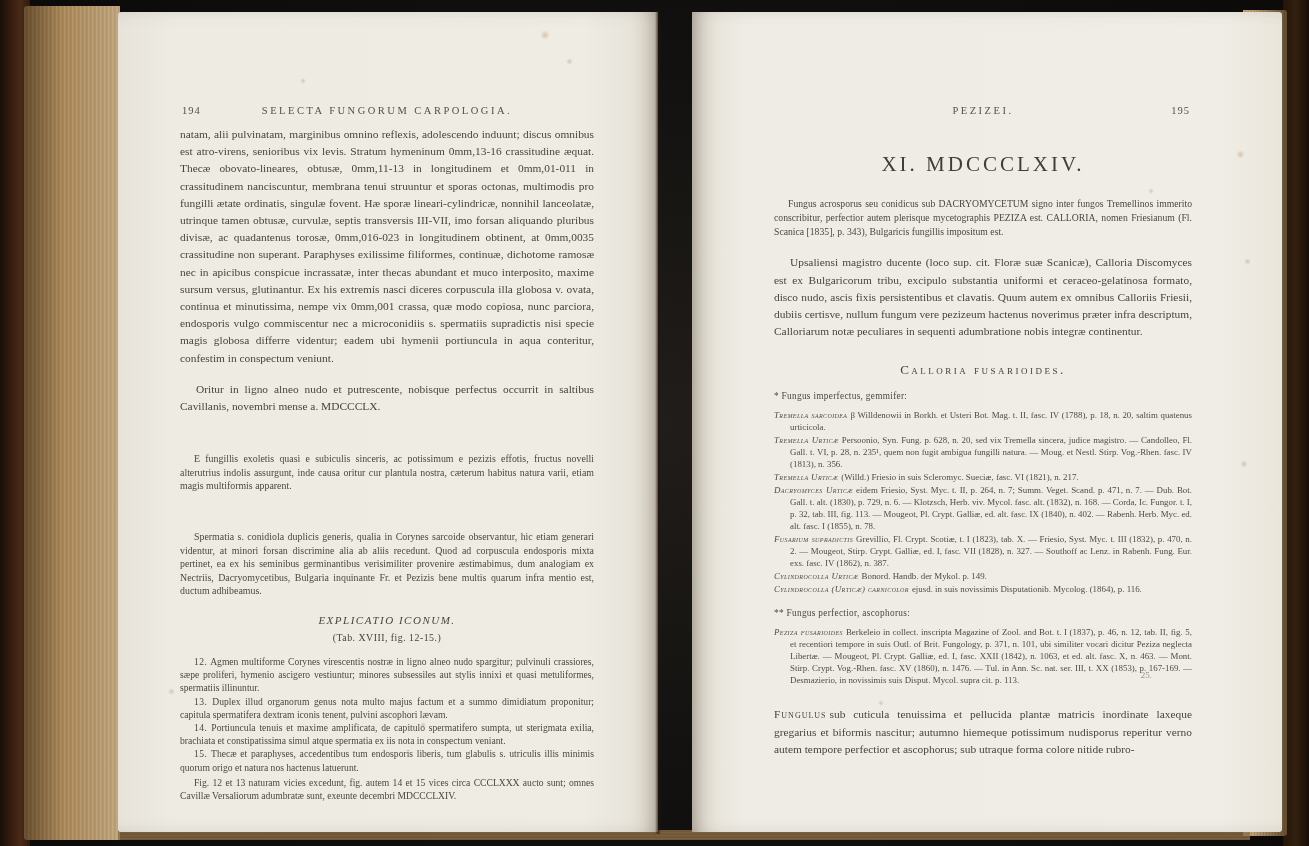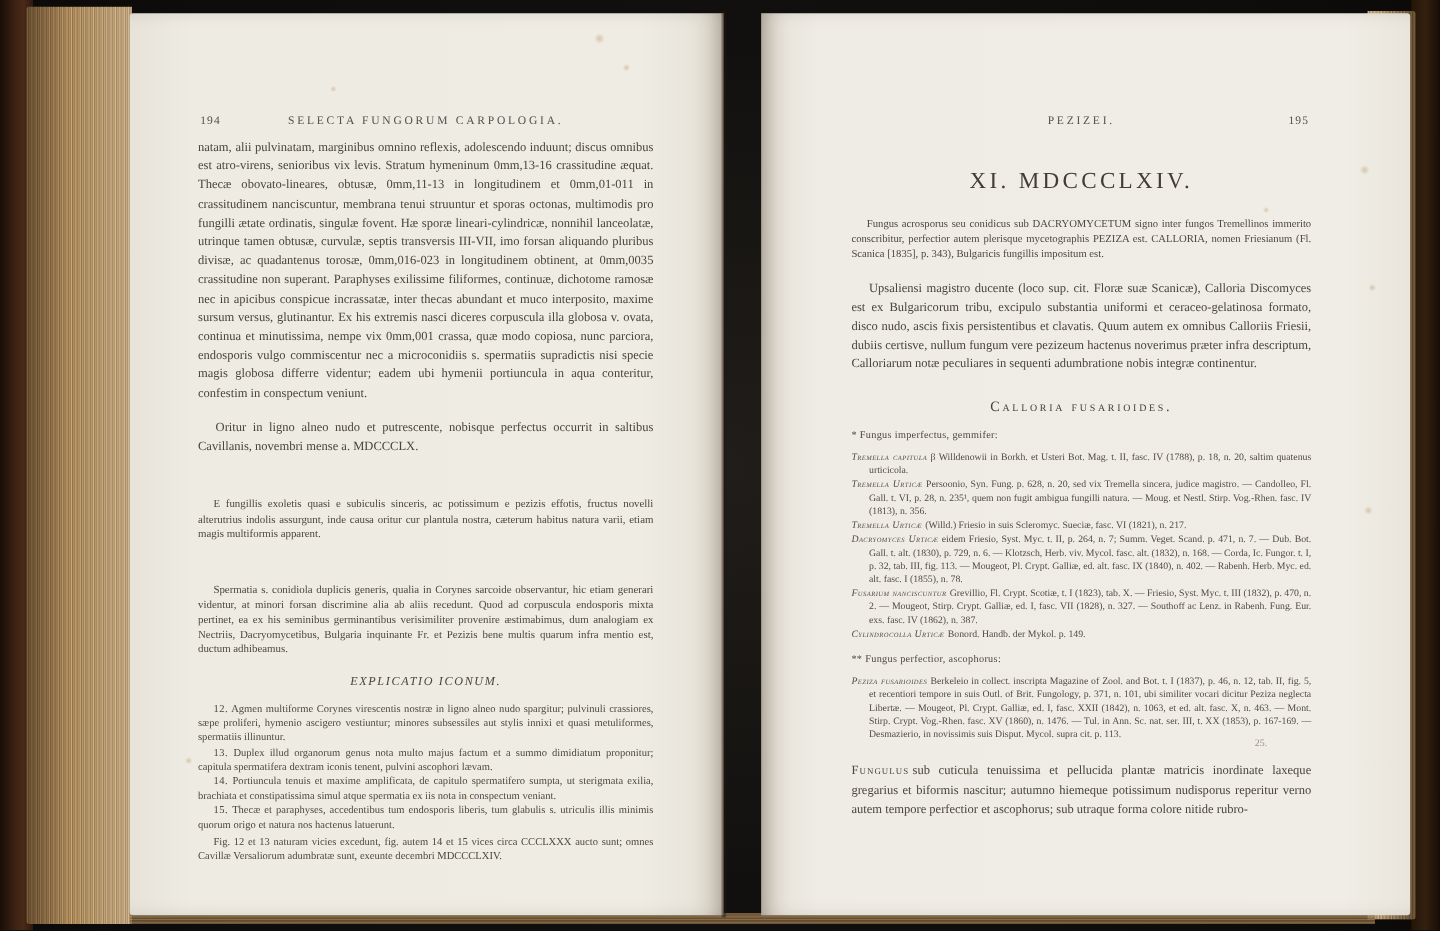--- a/index.html
+++ b/index.html
@@ -143,20 +143,21 @@
       <p class="body-par">natam, alii pulvinatam, marginibus omnino reflexis, adolescendo induunt; discus omnibus est atro-virens, senioribus vix levis. Stratum hymeninum 0mm,13-16 crassitudine æquat. Thecæ obovato-lineares, obtusæ, 0mm,11-13 in longitudinem et 0mm,01-011 in crassitudinem nanciscuntur, membrana tenui struuntur et sporas octonas, multimodis pro fungilli ætate ordinatis, singulæ fovent. Hæ sporæ lineari-cylindricæ, nonnihil lanceolatæ, utrinque tamen obtusæ, curvulæ, septis transversis III-VII, imo forsan aliquando pluribus divisæ, ac quadantenus torosæ, 0mm,016-023 in longitudinem obtinent, at 0mm,0035 crassitudine non superant. Paraphyses exilissime filiformes, continuæ, dichotome ramosæ nec in apicibus conspicue incrassatæ, inter thecas abundant et muco interposito, maxime sursum versus, glutinantur. Ex his extremis nasci diceres corpuscula illa globosa v. ovata, continua et minutissima, nempe vix 0mm,001 crassa, quæ modo copiosa, nunc parciora, endosporis vulgo commiscentur nec a microconidiis s. spermatiis supradictis nisi specie magis globosa differre videntur; eadem ubi hymenii portiuncula in aqua conteritur, confestim in conspectum veniunt.</p>
 
       <p class="body-par indent mt-par">Oritur in ligno alneo nudo et putrescente, nobisque perfectus occurrit in saltibus Cavillanis, novembri mense a. MDCCCLX.</p>
 
       <div class="note-block">
         <p class="note-par">E fungillis exoletis quasi e subiculis sinceris, ac potissimum e pezizis effotis, fructus novelli alterutrius indolis assurgunt, inde causa oritur cur plantula nostra, cæterum habitus natura varii, etiam magis multiformis apparent.</p>
         <p class="note-par">Spermatia s. conidiola duplicis generis, qualia in Corynes sarcoide observantur, hic etiam generari videntur, at minori forsan discrimine alia ab aliis recedunt. Quod ad corpuscula endosporis mixta pertinet, ea ex his seminibus germinantibus verisimiliter provenire æstimabimus, dum analogiam ex Nectriis, Dacryomycetibus, Bulgaria inquinante Fr. et Pezizis bene multis quarum infra mentio est, ductum adhibeamus.</p>
       </div>
 
       <p class="expl-title">EXPLICATIO ICONUM.</p>
+      <p class="expl-sub">(Tab. XVIII, fig. 12-15.)</p>
 
       <div class="expl-items">
         <p class="expl-item"><span class="expl-num">12.</span> <span>Agmen multiforme Corynes virescentis nostræ in ligno alneo nudo spargitur; pulvinuli crassiores, sæpe proliferi, hymenio ascigero vestiuntur; minores subsessiles aut stylis innixi et quasi metuliformes, spermatiis illinuntur.</span></p>
         <p class="expl-item"><span class="expl-num">13.</span> <span>Duplex illud organorum genus nota multo majus factum et a summo dimidiatum proponitur; capitula spermatifera dextram iconis tenent, pulvini ascophori lævam.</span></p>
         <p class="expl-item"><span class="expl-num">14.</span> <span>Portiuncula tenuis et maxime amplificata, de capitulo spermatifero sumpta, ut sterigmata exilia, brachiata et constipatissima simul atque spermatia ex iis nota in conspectum veniant.</span></p>
         <p class="expl-item"><span class="expl-num">15.</span> <span>Thecæ et paraphyses, accedentibus tum endosporis liberis, tum glabulis s. utriculis illis minimis quorum origo et natura nos hactenus latuerunt.</span></p>
         <p class="expl-item fig-note">Fig. 12 et 13 naturam vicies excedunt, fig. autem 14 et 15 vices circa CCCLXXX aucto sunt; omnes Cavillæ Versaliorum adumbratæ sunt, exeunte decembri MDCCCLXIV.</p>
       </div>
     </div>
   </div>
@@ -172,26 +173,27 @@
 
       <p class="intro-note">Fungus acrosporus seu conidicus sub DACRYOMYCETUM signo inter fungos Tremellinos immerito conscribitur, perfectior autem plerisque mycetographis PEZIZA est. CALLORIA, nomen Friesianum (Fl. Scanica [1835], p. 343), Bulgaricis fungillis impositum est.</p>
 
       <p class="body-par rp-paragraph">Upsaliensi magistro ducente (loco sup. cit. Floræ suæ Scanicæ), Calloria Discomyces est ex Bulgaricorum tribu, excipulo substantia uniformi et ceraceo-gelatinosa formato, disco nudo, ascis fixis persistentibus et clavatis. Quum autem ex omnibus Calloriis Friesii, dubiis certisve, nullum fungum vere pezizeum hactenus noverimus præter infra descriptum, Calloriarum notæ peculiares in sequenti adumbratione nobis integræ continentur.</p>
 
       <p class="species-heading">Calloria fusarioides.</p>
 
       <p class="section-label">* Fungus imperfectus, gemmifer:</p>
 
       <div class="syn-list">
-        <div class="syn"><span class="syn-lead">Tremella capitula</span><span>β Willdenowii in Borkh. et Usteri Bot. Mag. t. II, fasc. IV (1788), p. 18, n. 20, saltim quatenus urticicola.</span></div>
+        <div class="syn"><span class="syn-lead">Tremella sarcoidea</span><span>β Willdenowii in Borkh. et Usteri Bot. Mag. t. II, fasc. IV (1788), p. 18, n. 20, saltim quatenus urticicola.</span></div>
         <div class="syn"><span class="syn-lead">Tremella Urticæ</span><span>Persoonio, Syn. Fung. p. 628, n. 20, sed vix Tremella sincera, judice magistro. — Candolleo, Fl. Gall. t. VI, p. 28, n. 235¹, quem non fugit ambigua fungilli natura. — Moug. et Nestl. Stirp. Vog.-Rhen. fasc. IV (1813), n. 356.</span></div>
         <div class="syn"><span class="syn-lead">Tremella Urticæ</span><span>(Willd.) Friesio in suis Scleromyc. Sueciæ, fasc. VI (1821), n. 217.</span></div>
         <div class="syn"><span class="syn-lead">Dacryomyces Urticæ</span><span>eidem Friesio, Syst. Myc. t. II, p. 264, n. 7; Summ. Veget. Scand. p. 471, n. 7. — Dub. Bot. Gall. t. alt. (1830), p. 729, n. 6. — Klotzsch, Herb. viv. Mycol. fasc. alt. (1832), n. 168. — Corda, Ic. Fungor. t. I, p. 32, tab. III, fig. 113. — Mougeot, Pl. Crypt. Galliæ, ed. alt. fasc. IX (1840), n. 402. — Rabenh. Herb. Myc. ed. alt. fasc. I (1855), n. 78.</span></div>
-        <div class="syn"><span class="syn-lead">Fusarium nanciscuntur</span><span>Grevillio, Fl. Crypt. Scotiæ, t. I (1823), tab. X. — Friesio, Syst. Myc. t. III (1832), p. 470, n. 2. — Mougeot, Stirp. Crypt. Galliæ, ed. I, fasc. VII (1828), n. 327. — Southoff ac Lenz. in Rabenh. Fung. Eur. exs. fasc. IV (1862), n. 387.</span></div>
+        <div class="syn"><span class="syn-lead">Fusarium supradictis</span><span>Grevillio, Fl. Crypt. Scotiæ, t. I (1823), tab. X. — Friesio, Syst. Myc. t. III (1832), p. 470, n. 2. — Mougeot, Stirp. Crypt. Galliæ, ed. I, fasc. VII (1828), n. 327. — Southoff ac Lenz. in Rabenh. Fung. Eur. exs. fasc. IV (1862), n. 387.</span></div>
         <div class="syn"><span class="syn-lead">Cylindrocolla Urticæ</span><span>Bonord. Handb. der Mykol. p. 149.</span></div>
+        <div class="syn"><span class="syn-lead">Cylindrocolla (Urticæ) carnicolor</span><span>ejusd. in suis novissimis Disputationib. Mycolog. (1864), p. 116.</span></div>
       </div>
 
       <p class="section-label">** Fungus perfectior, ascophorus:</p>
 
       <div class="syn-list">
         <div class="syn"><span class="syn-lead">Peziza fusarioides</span><span>Berkeleio in collect. inscripta Magazine of Zool. and Bot. t. I (1837), p. 46, n. 12, tab. II, fig. 5, et recentiori tempore in suis Outl. of Brit. Fungology, p. 371, n. 101, ubi similiter vocari dicitur Peziza neglecta Libertæ. — Mougeot, Pl. Crypt. Galliæ, ed. I, fasc. XXII (1842), n. 1063, et ed. alt. fasc. X, n. 463. — Mont. Stirp. Crypt. Vog.-Rhen. fasc. XV (1860), n. 1476. — Tul. in Ann. Sc. nat. ser. III, t. XX (1853), p. 167-169. — Desmazierio, in novissimis suis Disput. Mycol. supra cit. p. 113.</span></div>
       </div>
 
       <p class="body-par closing-par"><span class="lead-sc">Fungulus</span><span>sub cuticula tenuissima et pellucida plantæ matricis inordinate laxeque gregarius et biformis nascitur; autumno hiemeque potissimum nudisporus reperitur verno autem tempore perfectior et ascophorus; sub utraque forma colore nitide rubro-</span></p>
     </div>

